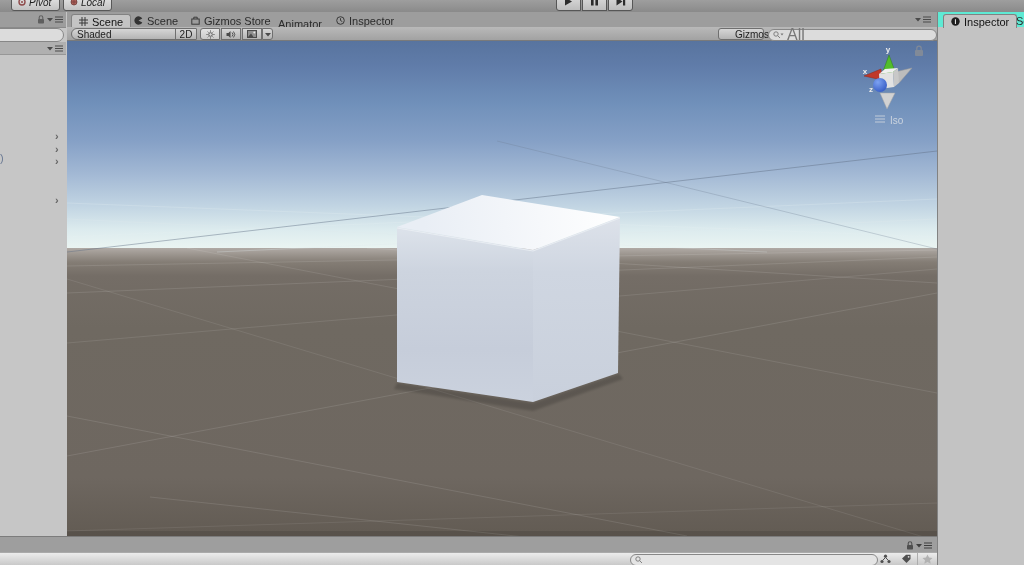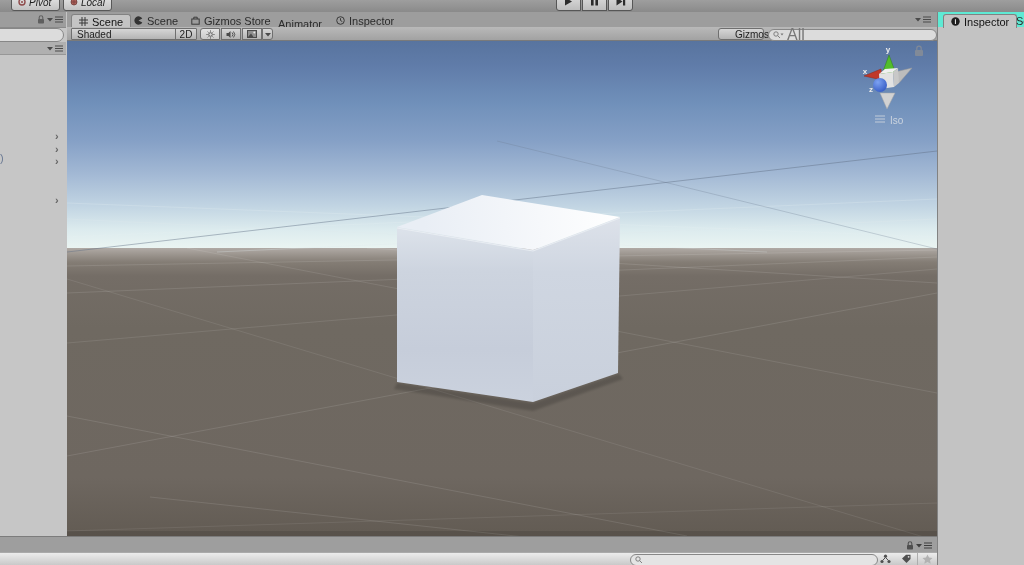--- a/index.html
+++ b/index.html
@@ -163,21 +163,21 @@
         <svg width="6" height="5" viewBox="0 0 6 5">
             <polygon points="0,1 6,1 3,4.5" fill="#4a4a4a"></polygon>
           </svg>
         <svg width="8" height="7" viewBox="0 0 8 7">
             <path d="M0 1 H8 M0 3.5 H8 M0 6 H8" stroke="#4a4a4a" stroke-width="1.2"></path>
           </svg>
       </div>
     </div>
 
     <div id="scene-toolbar" class="abs">
-      <div class="mini-btn" style="left:4px;top:1px;width:121px;height:12px;border-radius:1px;justify-content:space-between;padding:0 5px;">
+      <div class="mini-btn" style="left:4px;top:1px;width:121px;height:12px;border-radius:6px;justify-content:space-between;padding:0 5px;">
         <span>Shaded</span>
         <svg width="6" height="5" viewBox="0 0 6 5">
             <polygon points="0,1 6,1 3,4.5" fill="#4a4a4a"></polygon>
           </svg>
       </div>
       <div class="mini-btn" style="left:108px;top:1px;width:22px;height:12px;border-radius:1px;">
         <span>2D</span>
       </div>
       <div class="mini-btn" style="left:133px;top:1px;width:20px;height:12px;border-radius:3px 0 0 3px;background:linear-gradient(#e3e3e3,#cacaca);">
         <svg width="9" height="9" viewBox="0 0 9 9">

